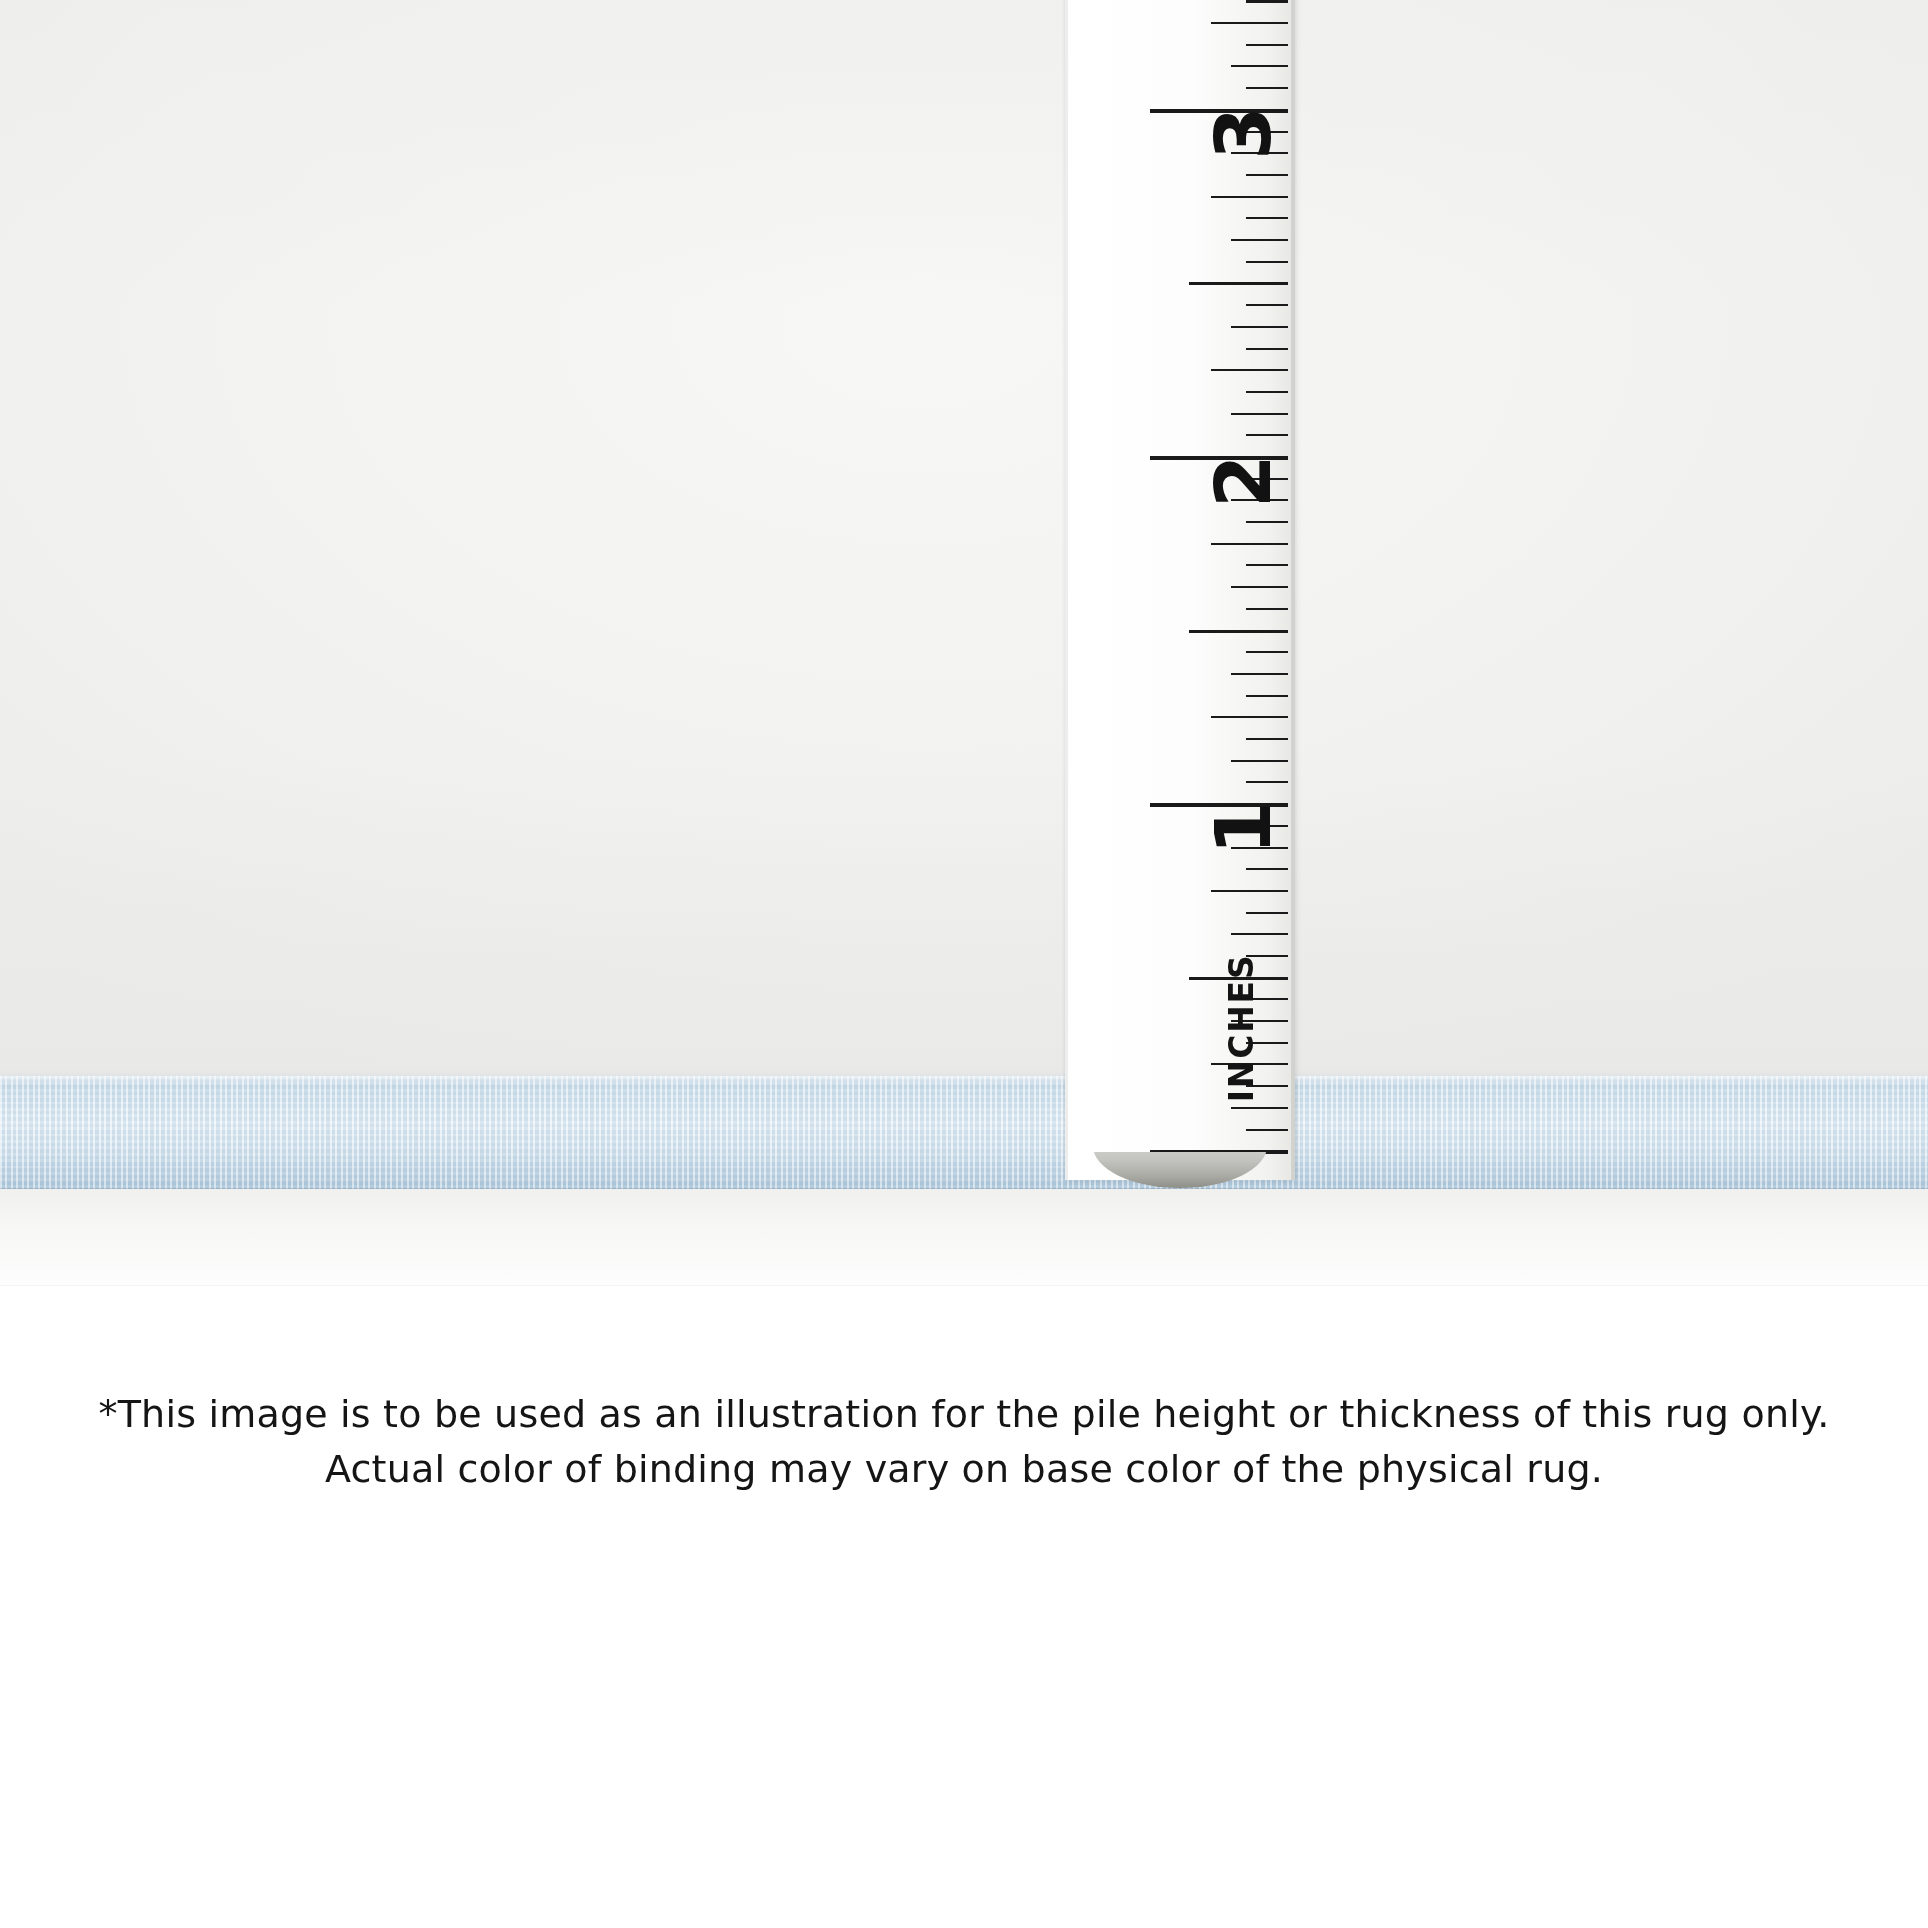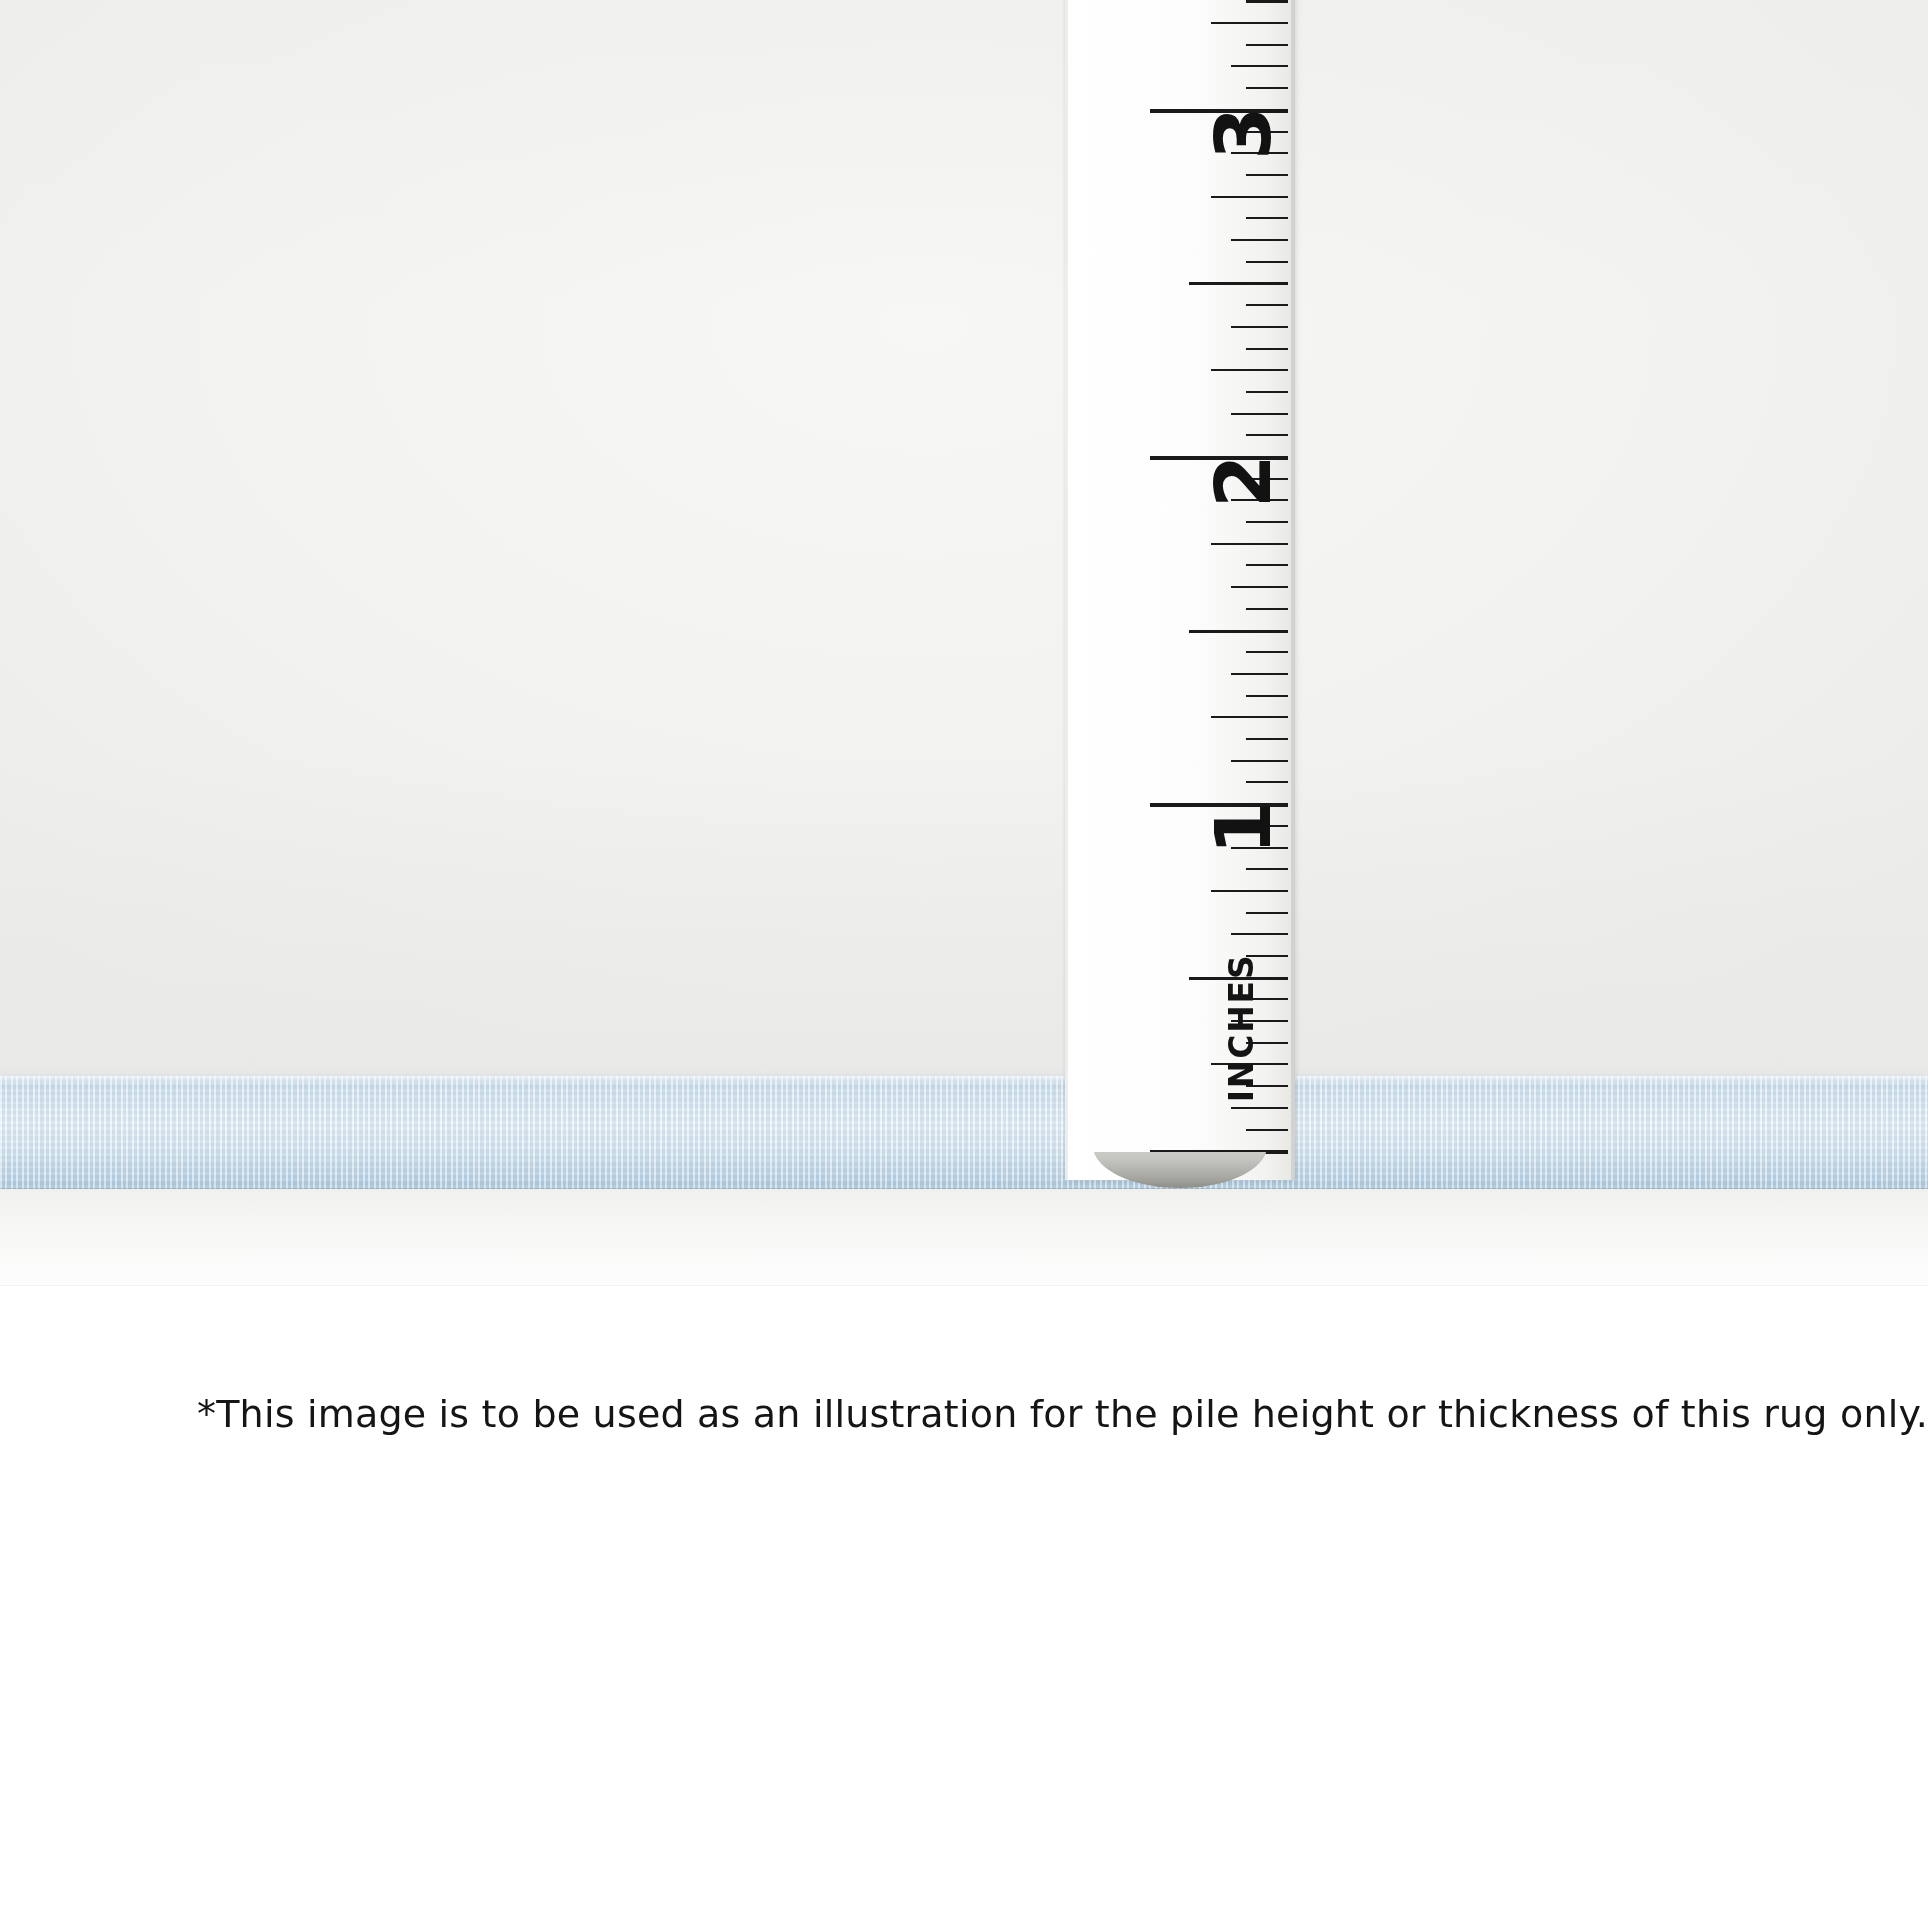--- a/index.html
+++ b/index.html
@@ -188,21 +188,21 @@
     transform-origin: 100% 50%;
     white-space: nowrap;
   }
 
   
   .caption {
     position: absolute;
     left: 0;
     top: 1387px;
     width: 1928px;
-    text-align: right;
+    text-align: center;
     color: #151515;
     font-family: "DejaVu Sans", sans-serif;
     font-size: 38px;
     line-height: 1.45;
     letter-spacing: 0.2px;
   }
   .caption-line { display: block; }
 </style>
 </head>
 <body>
@@ -285,16 +285,17 @@
         </div>
     </div>
     <div class="ruler-tip">
       <div class="ruler-tip-inner"></div>
     </div>
 
   </div>
 
   <div class="caption">
     <span class="caption-line">*This image is to be used as an illustration for the pile height or thickness of this rug only.</span>
+    <span class="caption-line">Actual color of binding may vary on base color of the physical rug.</span>
   </div>
 
 </div>
 
 
 </body></html>

